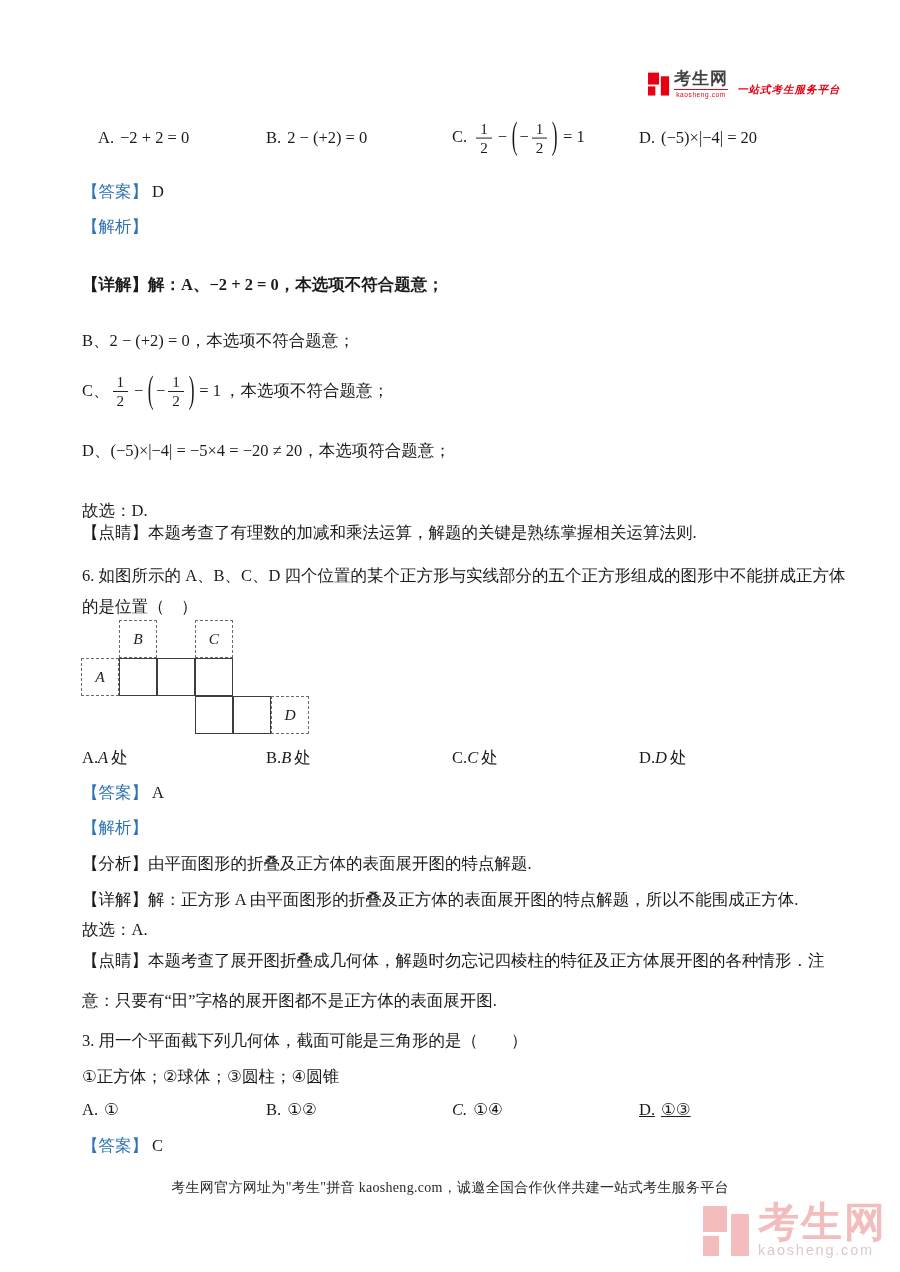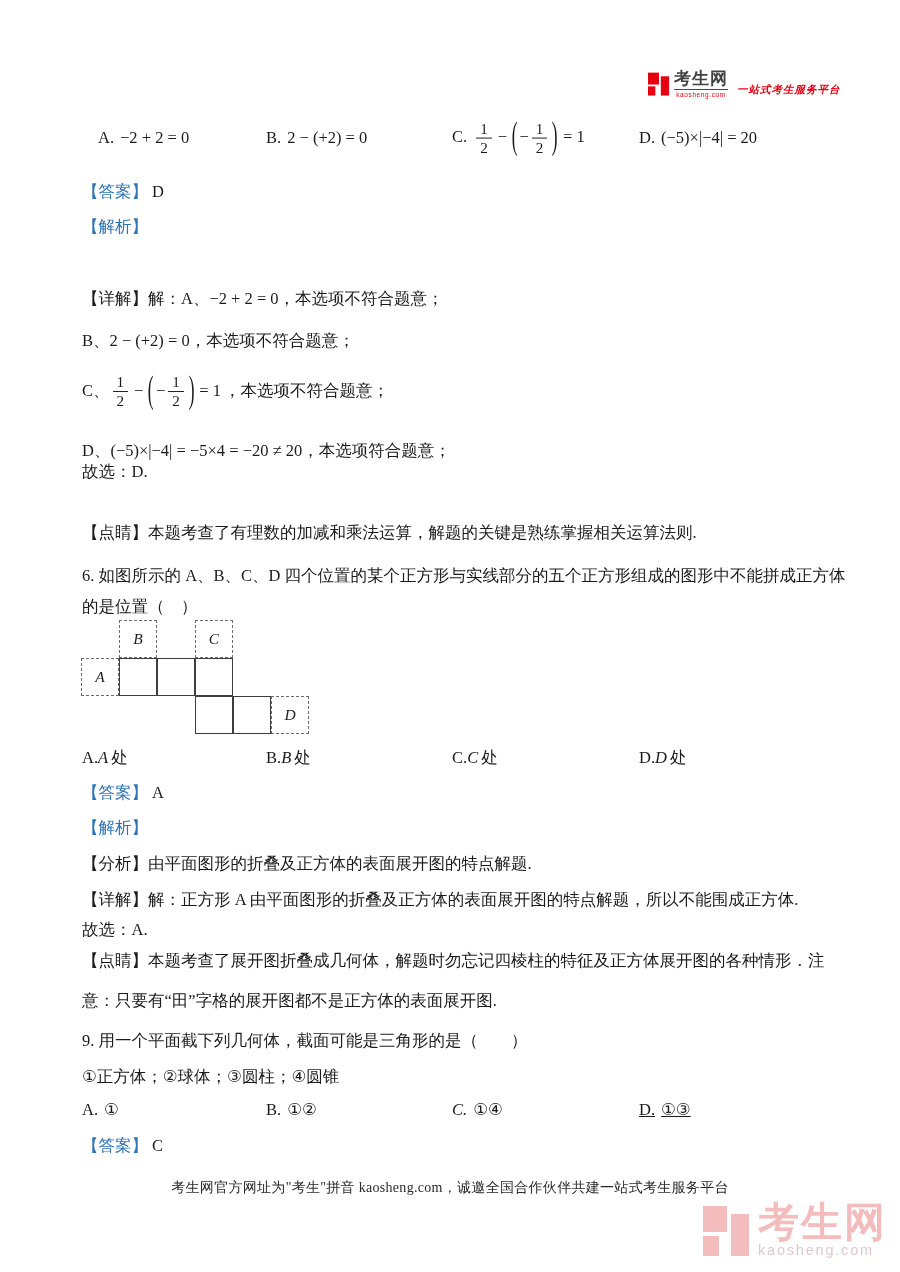--- a/index.html
+++ b/index.html
@@ -65,21 +65,21 @@
     <span class="opt" style="left:16px;text-align:center;"><span class="lbl">A.</span><span>−2 + 2 = 0</span></span>
     <span class="opt" style="left:184px;"><span class="lbl">B.</span><span>2 − (+2) = 0</span></span>
     <span class="opt" style="left:370px;">
       <span class="lbl">C.</span><span class="frac"><span class="fn">1</span><span class="fd">2</span></span><span class="mx">−</span><span class="bigp">(</span><span>−</span><span class="frac"><span class="fn">1</span><span class="fd">2</span></span><span class="bigp">)</span><span class="mx">= 1</span>
     </span>
     <span class="opt" style="left:557px;"><span class="lbl">D.</span><span>(−5)×|−4| = 20</span></span>
   </div>
 
   <div class="line" style="top:181px;"><span class="blue">【答案】</span><span class="sp">D</span></div>
   <div class="line" style="top:216px;"><span class="blue">【解析】</span></div>
-  <div class="line" style="top:288px;"><span>【详解】</span><span>解：A、−2 + 2 = 0，本选项不符合题意；</span></div>
+  <div class="line" style="top:274px;font-weight:bold;"><span>【详解】</span><span>解：A、−2 + 2 = 0，本选项不符合题意；</span></div>
   <div class="line" style="top:330px;"><span>B、2 − (+2) = 0，本选项不符合题意；</span></div>
 
   <div class="line" style="top:362px;height:58px;display:flex;align-items:center;">
     <span>C、</span>
       <span class="frac">
         <span class="fn">1</span>
         <span class="fd">2</span>
       </span>
       <span class="mx">−</span>
       <span class="bigp">(</span>
@@ -87,21 +87,21 @@
       <span class="frac">
         <span class="fn">1</span>
         <span class="fd">2</span>
       </span>
       <span class="bigp">)</span>
       <span class="mx">= 1</span>
       <span>，本选项不符合题意；</span>
   </div>
 
   <div class="line" style="top:440px;"><span>D、(−5)×|−4| = −5×4 = −20 ≠ 20，本选项符合题意；</span></div>
-  <div class="line" style="top:461px;"><span>故选：D.</span></div>
+  <div class="line" style="top:500px;"><span>故选：D.</span></div>
   <div class="line" style="top:522px;"><span>【点睛】</span><span>本题考查了有理数的加减和乘法运算，解题的关键是熟练掌握相关运算法则.</span></div>
 
   <div class="line" style="top:565px;"><span>6. 如图所示的 A、B、C、D 四个位置的某个正方形与实线部分的五个正方形组成的图形中不能拼成正方体</span></div>
   <div class="line" style="top:596px;"><span>的是位置（　）</span></div>
 
   <div class="net" style="left:81px;top:620px;width:230px;height:116px;">
       <div class="cell dashed" style="left: 38px; top: 0px; width: 38px; height: 38px;">B</div>
       <div class="cell dashed" style="left: 114px; top: 0px; width: 38px; height: 38px;">C</div>
       <div class="cell dashed" style="left: 0px; top: 38px; width: 38px; height: 38px;">A</div>
       <div class="cell solid" style="left: 38px; top: 38px; width: 38px; height: 38px;"></div>
@@ -120,21 +120,21 @@
   </div>
 
   <div class="line" style="top:782px;"><span class="blue">【答案】</span><span class="sp">A</span></div>
   <div class="line" style="top:817px;"><span class="blue">【解析】</span></div>
   <div class="line" style="top:853px;"><span>【分析】</span><span>由平面图形的折叠及正方体的表面展开图的特点解题.</span></div>
   <div class="line" style="top:889px;"><span>【详解】</span><span>解：正方形 A 由平面图形的折叠及正方体的表面展开图的特点解题，所以不能围成正方体.</span></div>
   <div class="line" style="top:919px;"><span>故选：A.</span></div>
   <div class="line" style="top:950px;"><span>【点睛】</span><span>本题考查了展开图折叠成几何体，解题时勿忘记四棱柱的特征及正方体展开图的各种情形．注</span></div>
   <div class="line" style="top:990px;"><span>意：只要有“田”字格的展开图都不是正方体的表面展开图.</span></div>
 
-  <div class="line" style="top:1030px;"><span>9. 用一个平面截下列几何体，截面可能是三角形的是（　　）</span></div>
+  <div class="line" style="top:1030px;"><span>3. 用一个平面截下列几何体，截面可能是三角形的是（　　）</span></div>
   <div class="line" style="top:1066px;"><span>①正方体；②球体；③圆柱；④圆锥</span></div>
 
   <div class="row" style="top:1098px;height:24px;">
     <span class="opt" style="left:0;"><span class="lbl">A.</span><span>①</span></span>
     <span class="opt" style="left:184px;"><span class="lbl">B.</span><span>①②</span></span>
     <span class="opt" style="left:370px;font-style:italic;"><span class="lbl">C.</span><span>①④</span></span>
     <span class="opt" style="left:557px;text-decoration:underline;"><span class="lbl">D.</span><span>①③</span></span>
   </div>
 
   <div class="line" style="top:1135px;"><span class="blue">【答案】</span><span class="sp">C</span></div>

